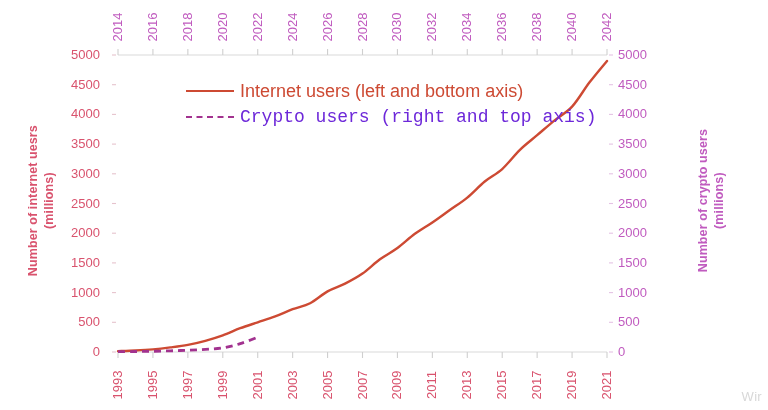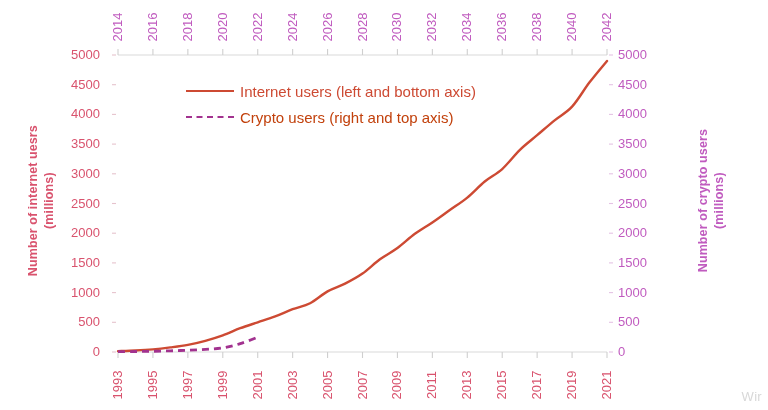--- a/index.html
+++ b/index.html
@@ -75,24 +75,24 @@
   .legend-row{
     display:flex;align-items:center;
     height:26px;
   }
   .legend-swatch{
     width:48px;height:0;flex:0 0 48px;margin-right:6px;
   }
   .legend-swatch.solid{border-top:2.4px solid #cd4a33;}
   .legend-swatch.dashed{border-top:2.8px dashed #a2328f;}
   .legend-label{
-    font-size:15px;font-weight:500;white-space:nowrap;
+    font-size:18px;font-weight:500;white-space:nowrap;
   }
   .legend-label.internet{color:#cd4a33;}
-  .legend-label.crypto{color:#c2410c;}
+  .legend-label.crypto{color:#6d28d9;font-family:Liberation Mono, monospace;}
 
   
   #watermark{
     position:absolute;right:6px;bottom:6px;
     font-size:13px;color:#d8d8d8;font-weight:400;
     letter-spacing:.3px;
   }
   svg{display:block;}
 </style>
 </head>

